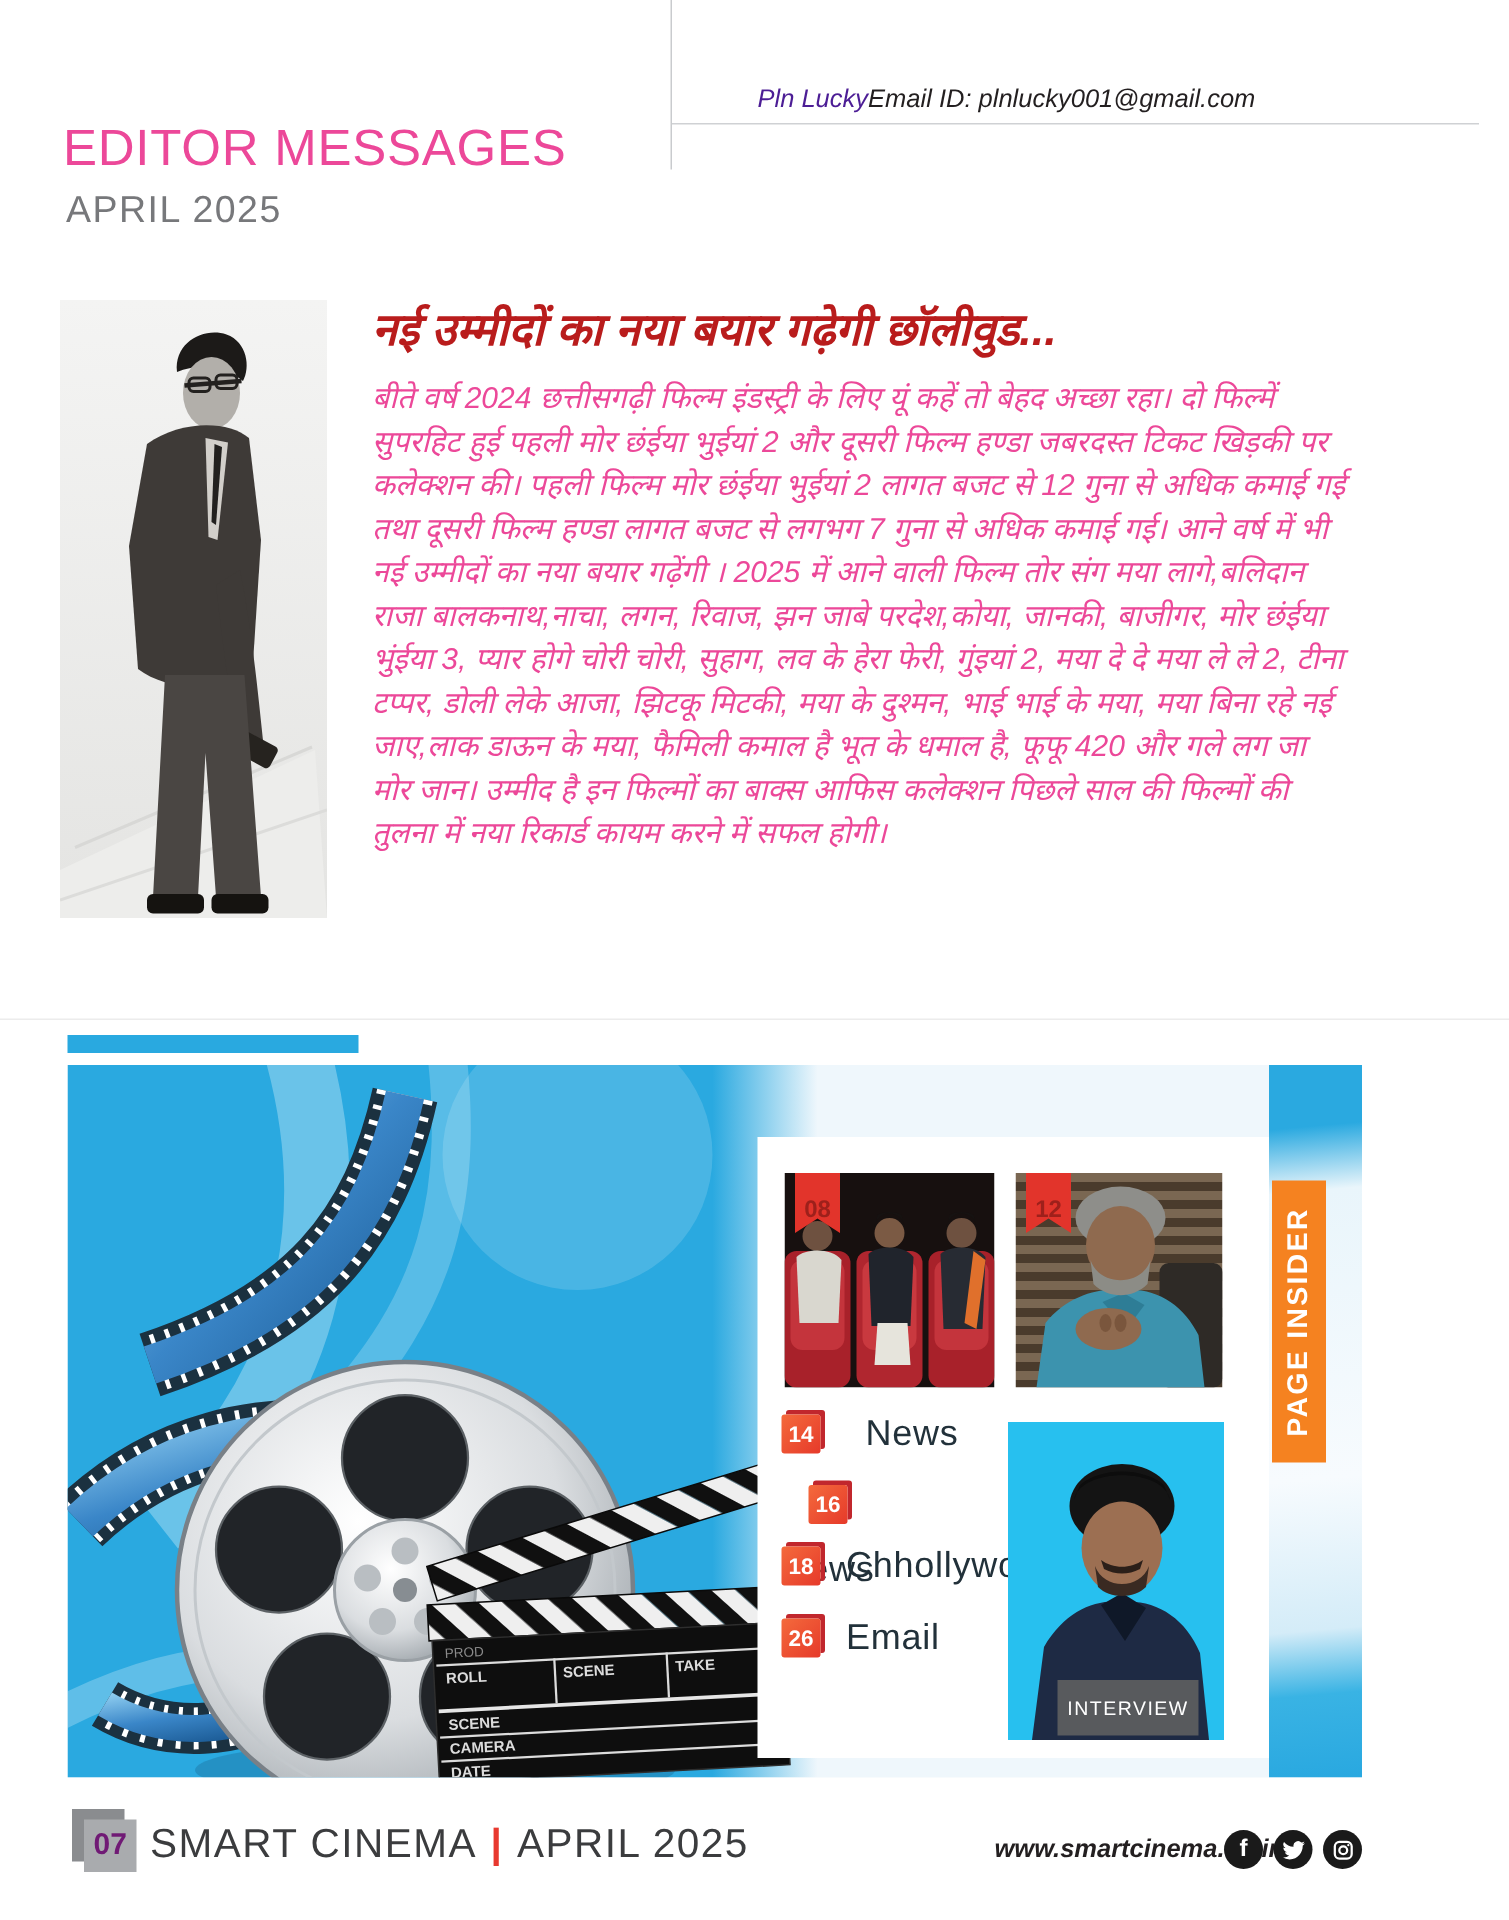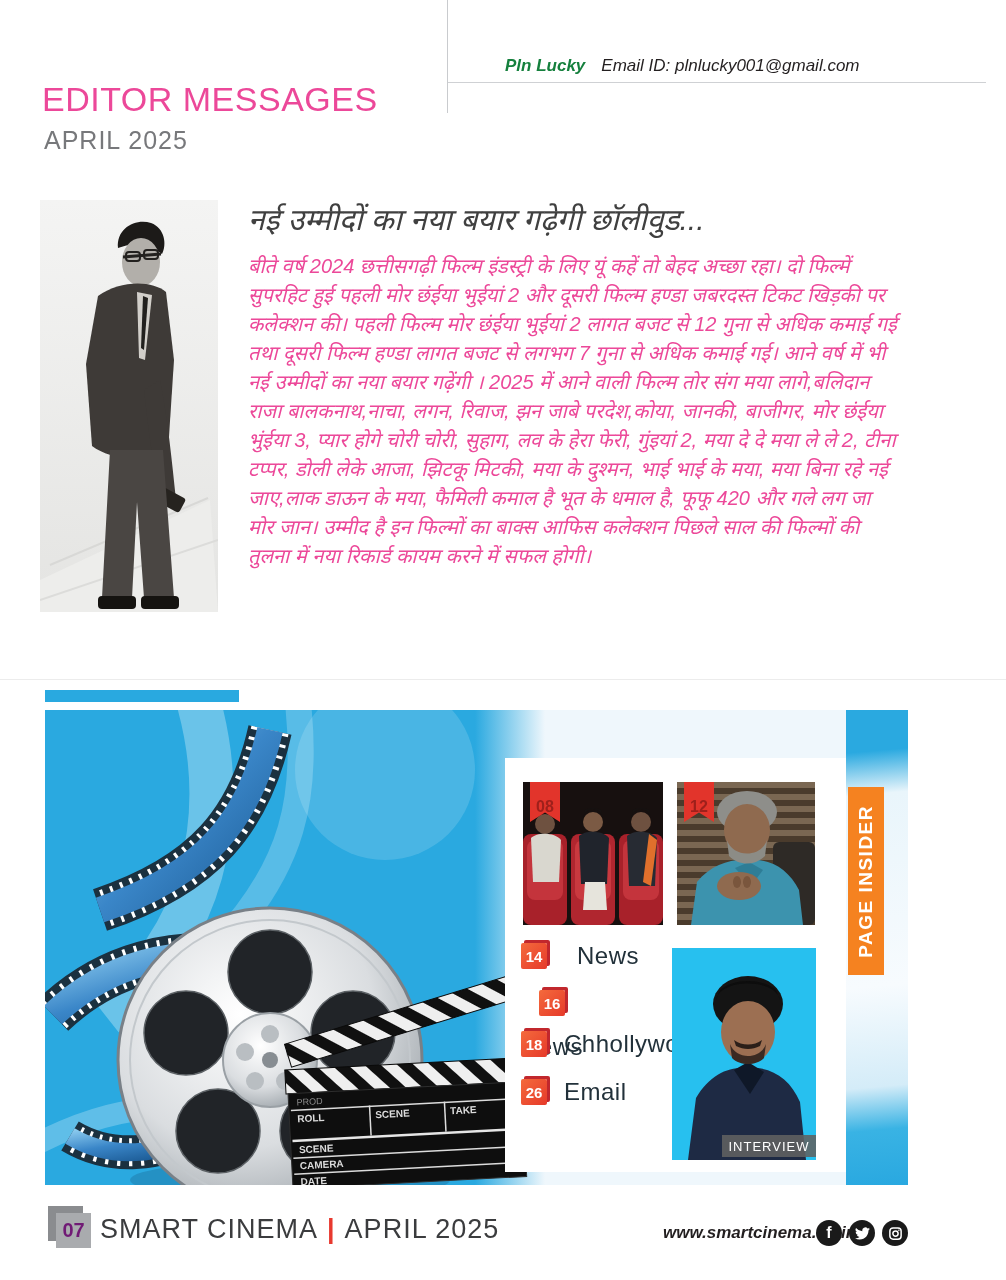--- a/index.html
+++ b/index.html
@@ -3,29 +3,29 @@
 <meta charset="utf-8">
 <style>
   html,body{margin:0;padding:0;background:#ffffff;}
   .page{position:relative;width:1006px;height:1280px;background:#ffffff;overflow:hidden;
         font-family:"Liberation Sans",sans-serif;color:#1a1a1a;}
 
   
   .v-rule{position:absolute;left:447px;top:0;width:1px;height:113px;background:#c9cbce;}
   .h-rule{position:absolute;left:448px;top:82px;width:538px;height:1px;background:#cfd1d4;}
   .byline{position:absolute;left:505px;top:56px;font-style:italic;font-size:17px;color:#231f20;white-space:nowrap;}
-  .byline .author{color:#15803d;font-weight:bold;margin-right:16px;}
+  .byline .author{color:#4c1d95;font-weight:normal;}
   .title{position:absolute;left:42px;top:80px;margin:0;font-size:34px;font-weight:normal;color:#ec4899;letter-spacing:.5px;}
   .subtitle{position:absolute;left:44px;top:126px;font-size:25px;color:#77787b;letter-spacing:1px;}
 
   
   .editor-photo{position:absolute;left:40px;top:200px;width:178px;height:412px;background:#f1f1f0;overflow:hidden;}
 
   
-  .hed{position:absolute;left:248px;top:198px;width:660px;font-size:30px;font-weight:400;font-style:italic;color:#404040;}
+  .hed{position:absolute;left:248px;top:198px;width:660px;font-size:30px;font-weight:700;font-style:italic;color:#b91c1c;}
   .body-text{position:absolute;left:248px;top:252px;width:652px;font-size:20px;line-height:29px;font-style:italic;color:#ec4899;}
 
   
   .faint-line{position:absolute;left:0;top:679px;width:1006px;height:1px;background:#ececec;}
   .top-blue-bar{position:absolute;left:45px;top:690px;width:194px;height:12px;background:#29a9e0;}
   .panel{position:absolute;left:45px;top:710px;width:863px;height:475px;background:#eff7fc;overflow:hidden;}
   .panel-left-blue{position:absolute;left:0;top:0;width:500px;height:100%;
       background:linear-gradient(to right,#2aa9e0 0%,#2aa9e0 86%,rgba(42,169,224,0) 100%);}
   .art{position:absolute;left:0;top:0;}
   .right-strip{position:absolute;left:801px;top:0;width:62px;height:100%;
@@ -39,21 +39,21 @@
   .ribbon{position:absolute;left:7px;top:0;width:30px;height:40px;background:#e2342b;
       clip-path:polygon(0 0,100% 0,100% 100%,50% 76%,0 100%);
       color:#9e201b;font-weight:bold;font-size:16px;text-align:center;padding-top:16px;box-sizing:border-box;}
   .toc-row{position:absolute;left:16px;display:flex;align-items:center;gap:17px;height:30px;}
   .toc-row.r1{top:183px;gap:30px;}.toc-row.r2{top:232px;flex-direction:column;}.toc-row.r3{top:271px;}.toc-row.r4{top:319px;}
   .toc-badge{width:26px;height:26px;border-radius:2px;background:linear-gradient(135deg,#f46a3c,#e63a2a);
       box-shadow:3px -3px 0 0 #c1272d;color:#fff;font-weight:bold;font-size:15px;
       display:flex;align-items:center;justify-content:center;flex:0 0 auto;}
   .toc-label{font-size:24px;color:#22313a;letter-spacing:.5px;}
   .interview{position:absolute;left:167px;top:190px;width:144px;height:212px;background:#27c0ef;overflow:hidden;}
-  .interview-tag{position:absolute;right:0;bottom:3px;width:94px;height:22px;background:rgba(97,97,97,.88);
+  .interview-tag{position:absolute;right:17px;bottom:3px;width:94px;height:37px;background:rgba(97,97,97,.88);
       color:#fff;font-size:13px;letter-spacing:1px;display:flex;align-items:center;justify-content:center;}
   .banner{position:absolute;left:803px;top:77px;width:36px;height:188px;background:#f58220;
       display:flex;align-items:center;justify-content:center;}
   .banner span{writing-mode:vertical-rl;transform:rotate(180deg);color:#ffffff;font-weight:bold;
       font-size:19px;letter-spacing:1.5px;white-space:nowrap;}
 
   
   .pg-back{position:absolute;left:48px;top:1206px;width:35px;height:35px;background:#8a8c8f;}
   .pg-front{position:absolute;left:56px;top:1213px;width:35px;height:35px;background:#a9abae;
       color:#701a75;font-weight:bold;font-size:20px;display:flex;align-items:center;justify-content:center;}

